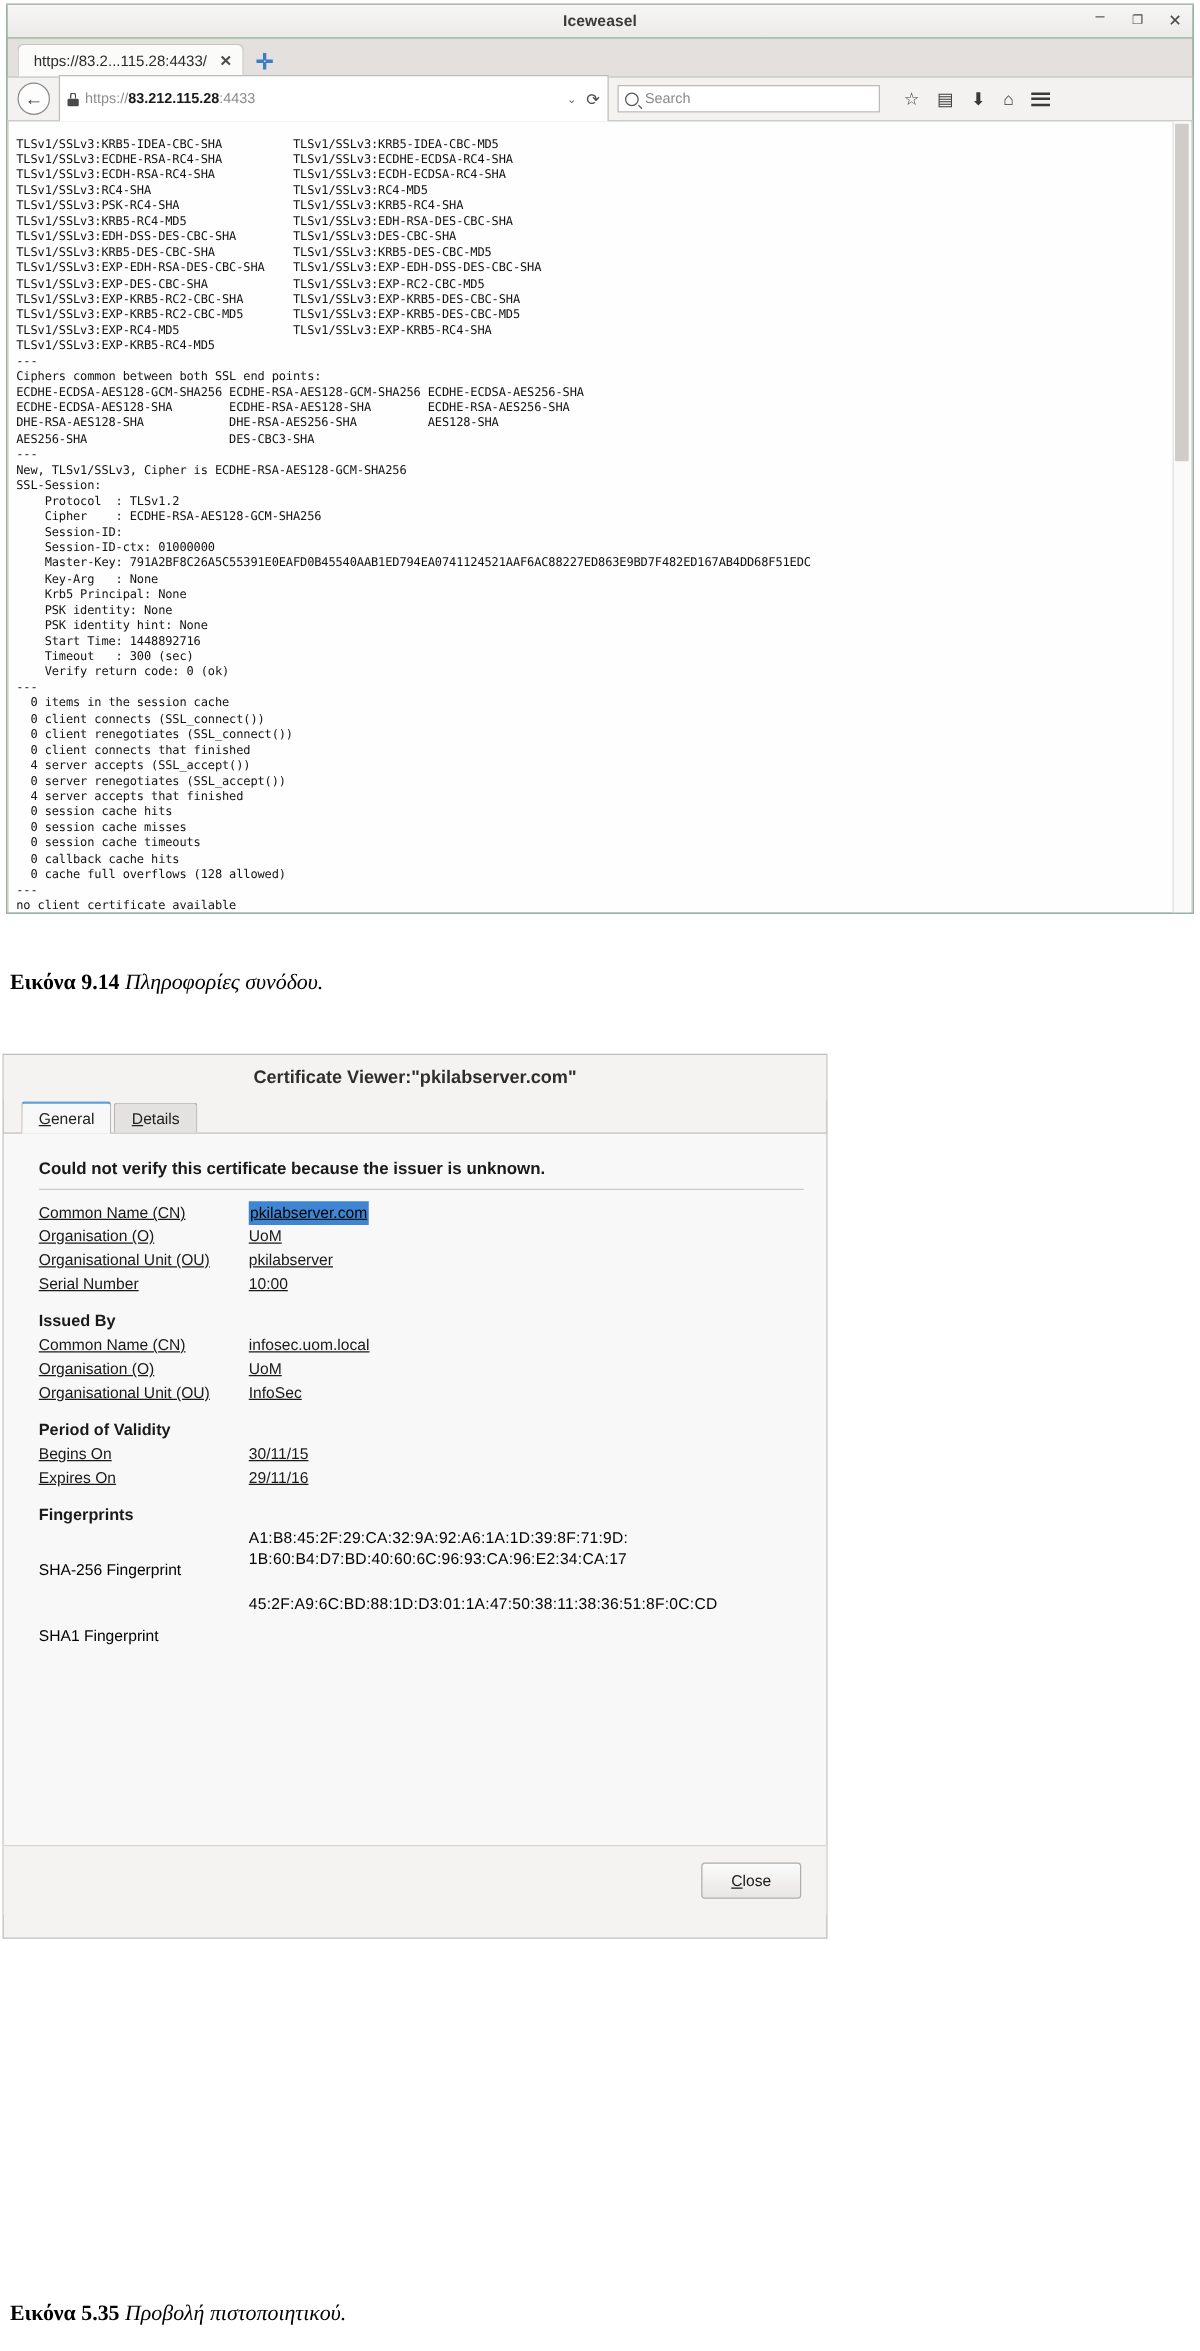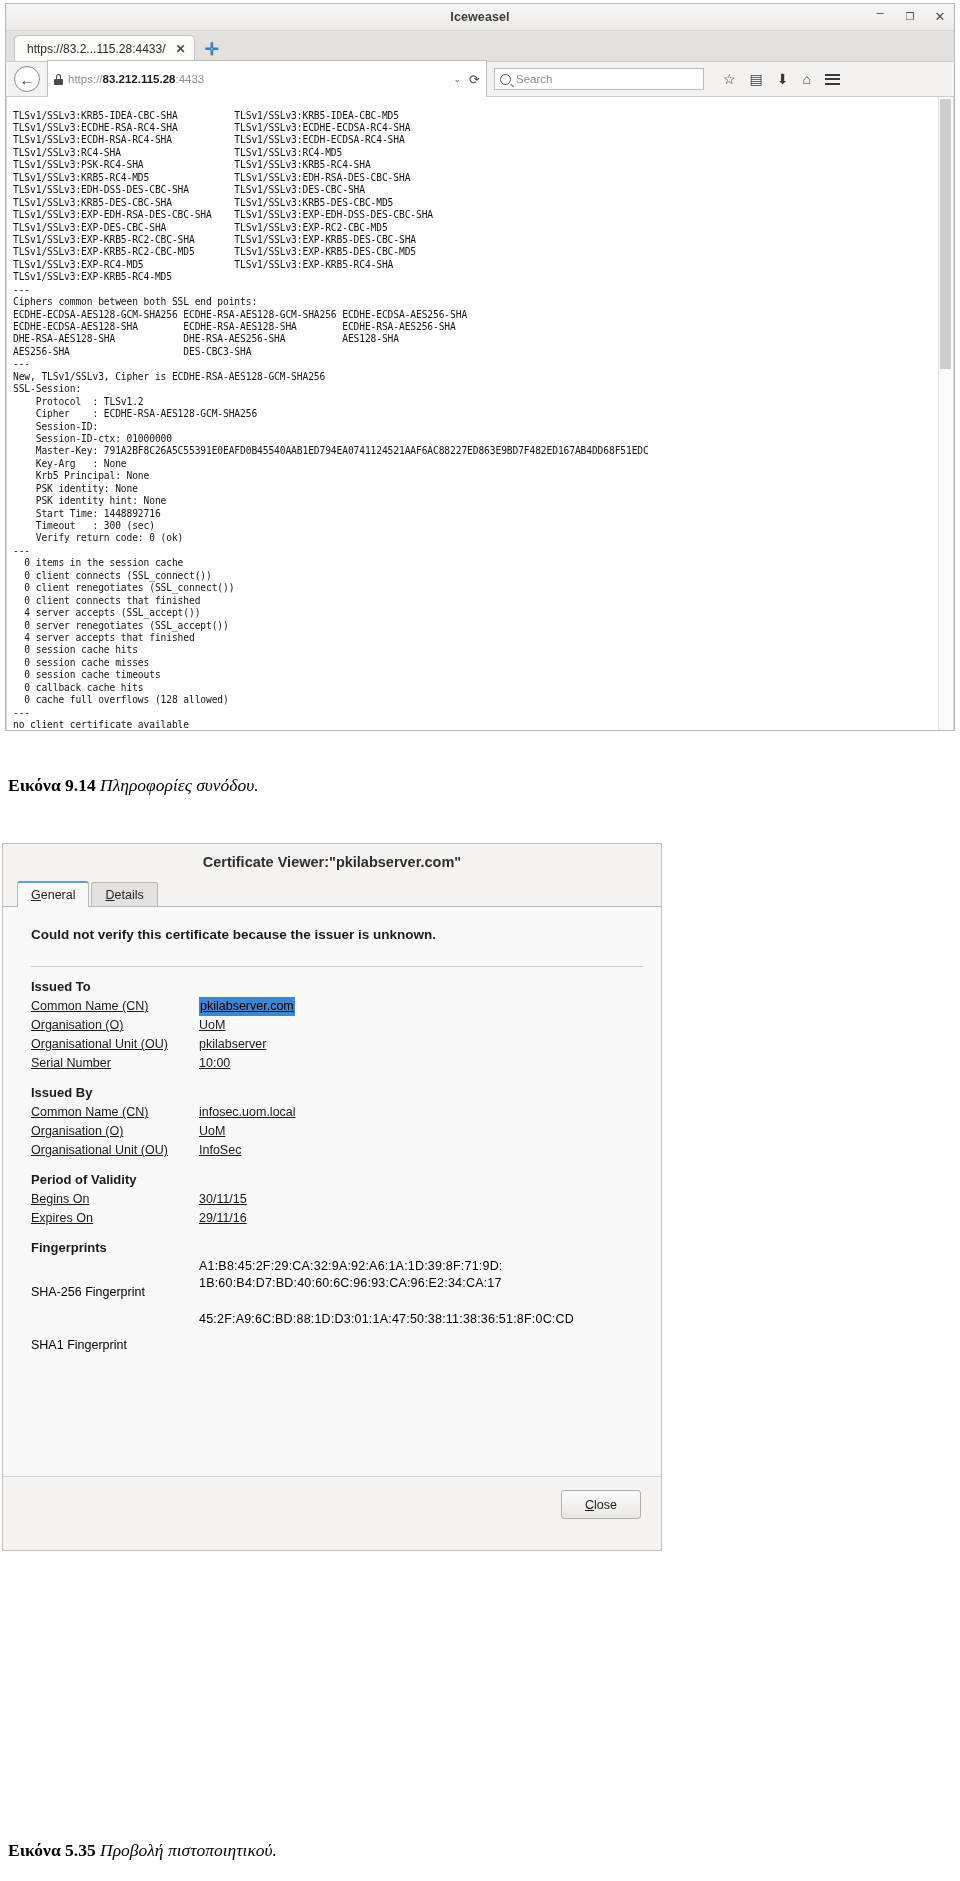--- a/index.html
+++ b/index.html
@@ -309,21 +309,21 @@
     background: #f9f8f8;
     height: 625px;
     padding: 20px 18px 0 28px;
     box-sizing: border-box;
     position: relative;
   }
   .cert-warning {
     font-size: 13.5px;
     font-weight: bold;
     color: #1a1a1a;
-    margin-bottom: 24px;
+    margin-bottom: 9px;
   }
   .cert-rule {
     border: none;
     border-top: 1px solid #cdcac7;
     margin: 0 0 9px 0;
   }
   .cert-section {
     font-size: 13px;
     font-weight: bold;
     color: #1a1a1a;
@@ -503,21 +503,20 @@
     <div class="cert-tab">
       <u>D</u>
         <span>etails</span>
     </div>
   </div>
 
   <div class="cert-body">
     <div class="cert-warning">Could not verify this certificate because the issuer is unknown.</div>
     <hr class="cert-rule">
 
-    <div class="cert-section">Issued To</div>
     <div class="cert-row">
       <span class="cert-label">Common Name (CN)</span>
       <span class="cert-value hl">pkilabserver.com</span>
     </div>
     <div class="cert-row">
       <span class="cert-label">Organisation (O)</span>
       <span class="cert-value">UoM</span>
     </div>
     <div class="cert-row">
       <span class="cert-label">Organisational Unit (OU)</span>

